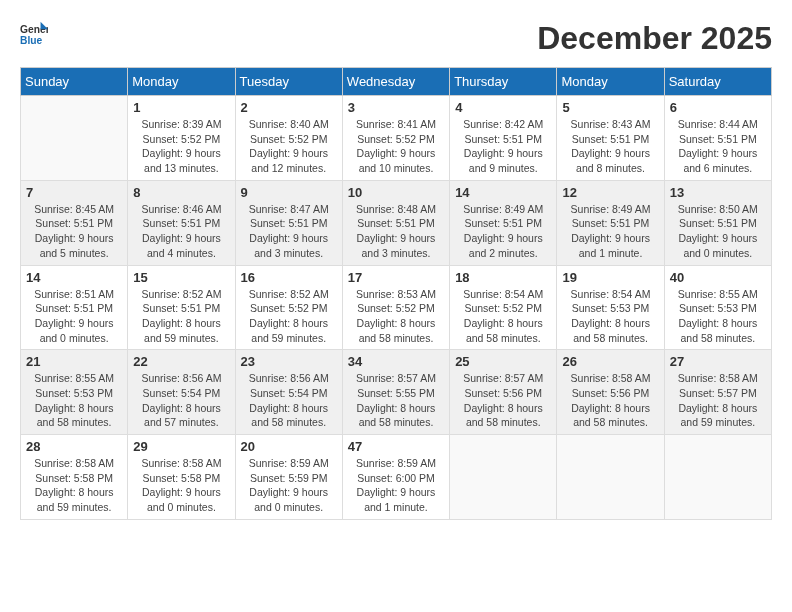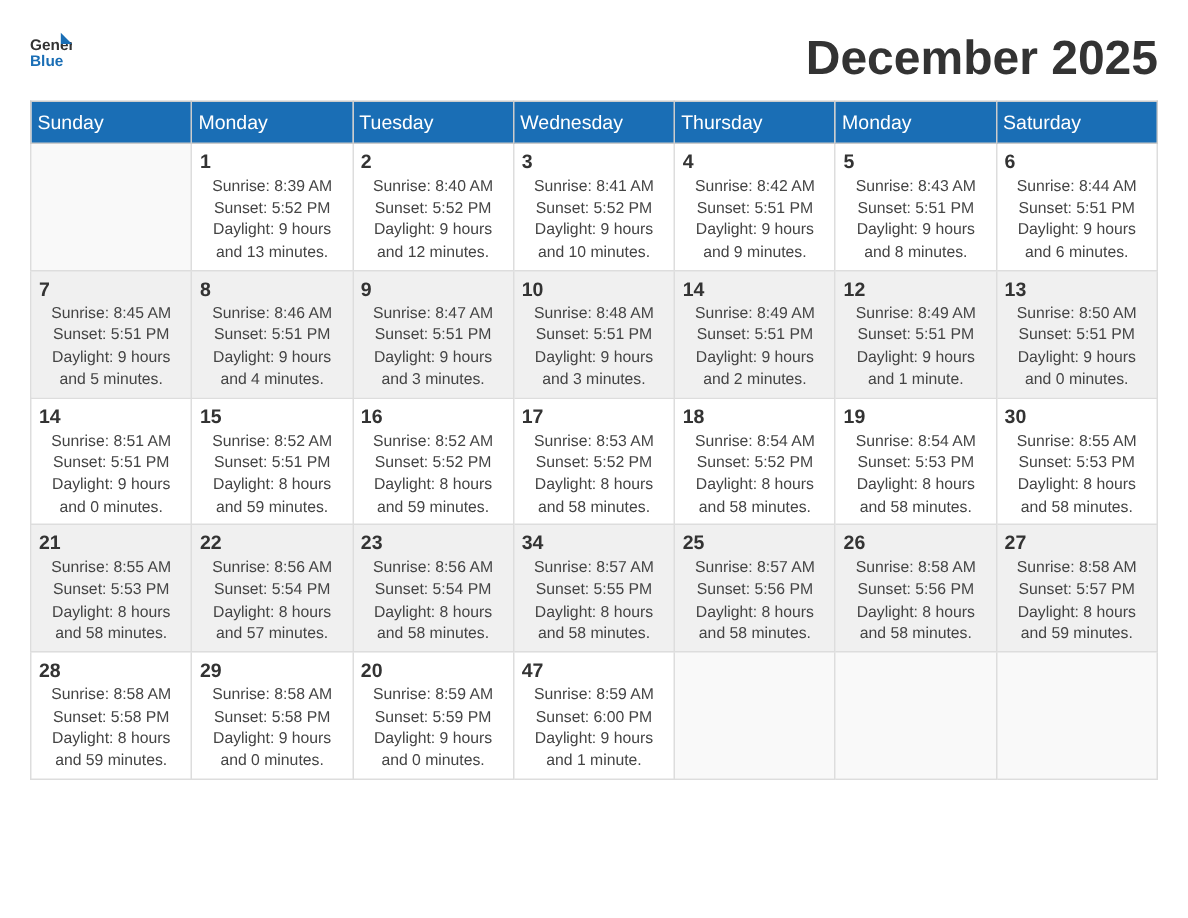--- a/index.html
+++ b/index.html
@@ -185,21 +185,21 @@
         </td>
         <td>
           <span class="day-number">18</span>
           <div class="day-info">Sunrise: 8:54 AM<br>Sunset: 5:52 PM<br>Daylight: 8 hours<br>and 58 minutes.</div>
         </td>
         <td>
           <span class="day-number">19</span>
           <div class="day-info">Sunrise: 8:54 AM<br>Sunset: 5:53 PM<br>Daylight: 8 hours<br>and 58 minutes.</div>
         </td>
         <td>
-          <span class="day-number">30</span>
+          <span class="day-number">40</span>
           <div class="day-info">Sunrise: 8:55 AM<br>Sunset: 5:53 PM<br>Daylight: 8 hours<br>and 58 minutes.</div>
         </td>
       </tr>
       <tr class="row-shaded">
         <td>
           <span class="day-number">21</span>
           <div class="day-info">Sunrise: 8:55 AM<br>Sunset: 5:53 PM<br>Daylight: 8 hours<br>and 58 minutes.</div>
         </td>
         <td>
           <span class="day-number">22</span>

